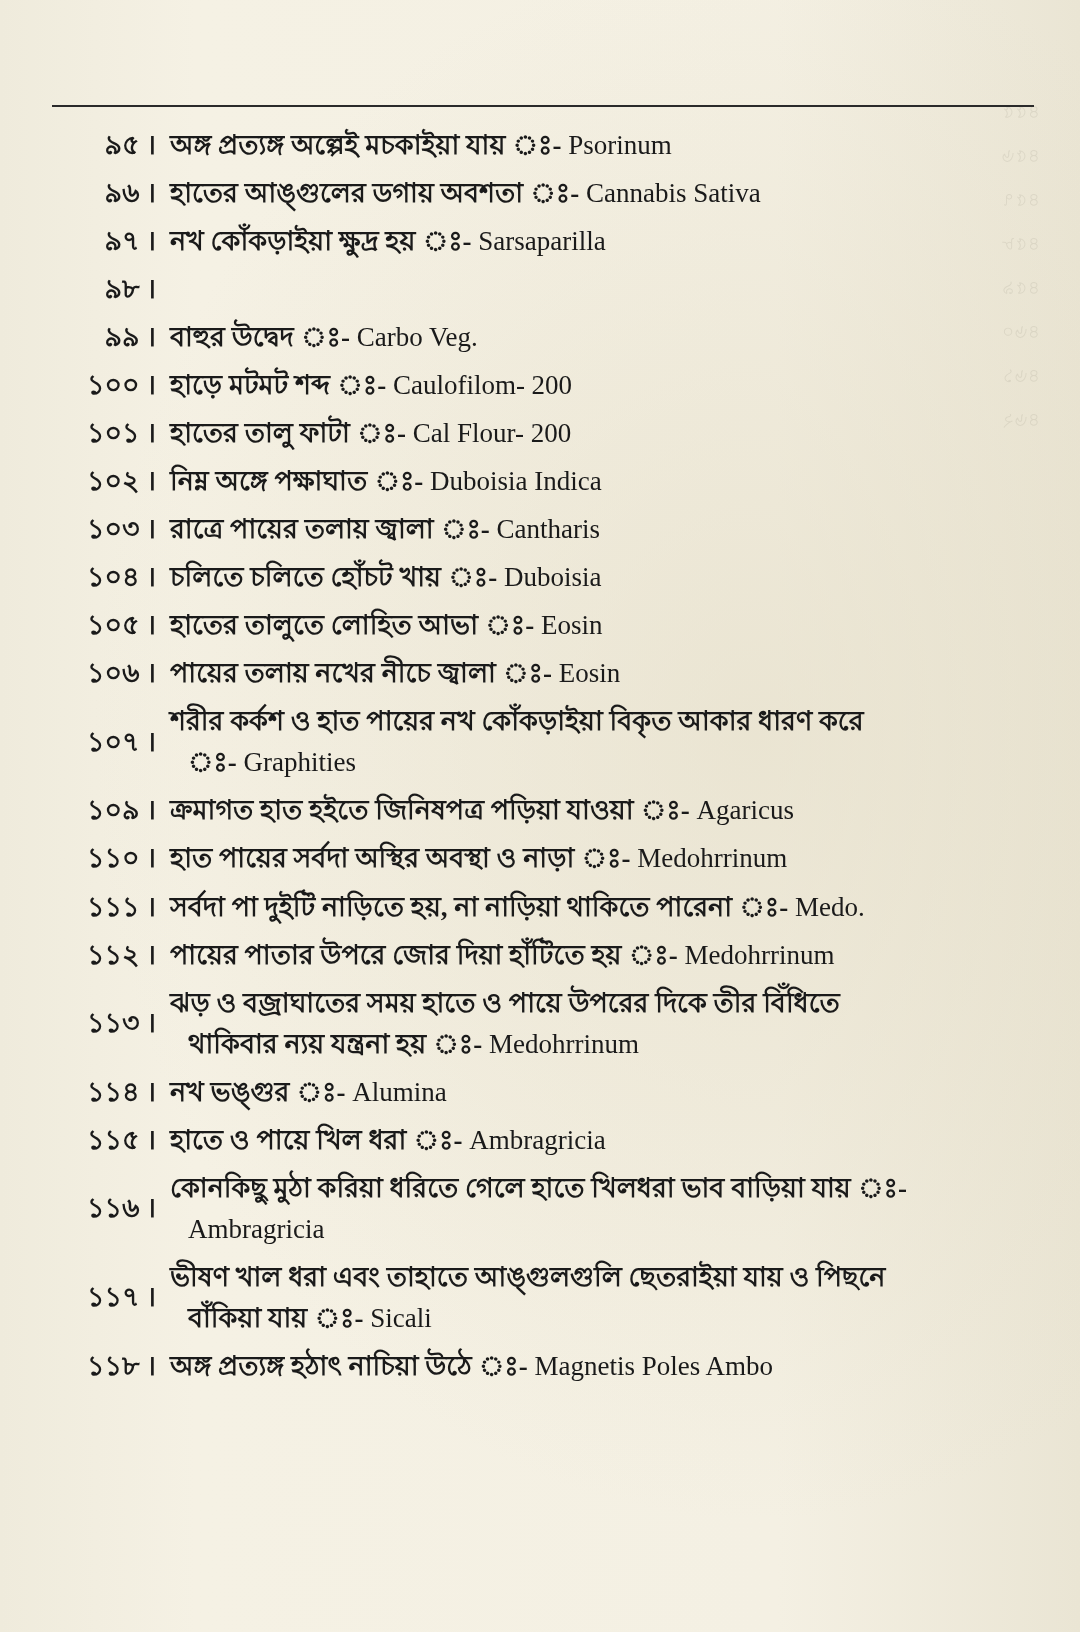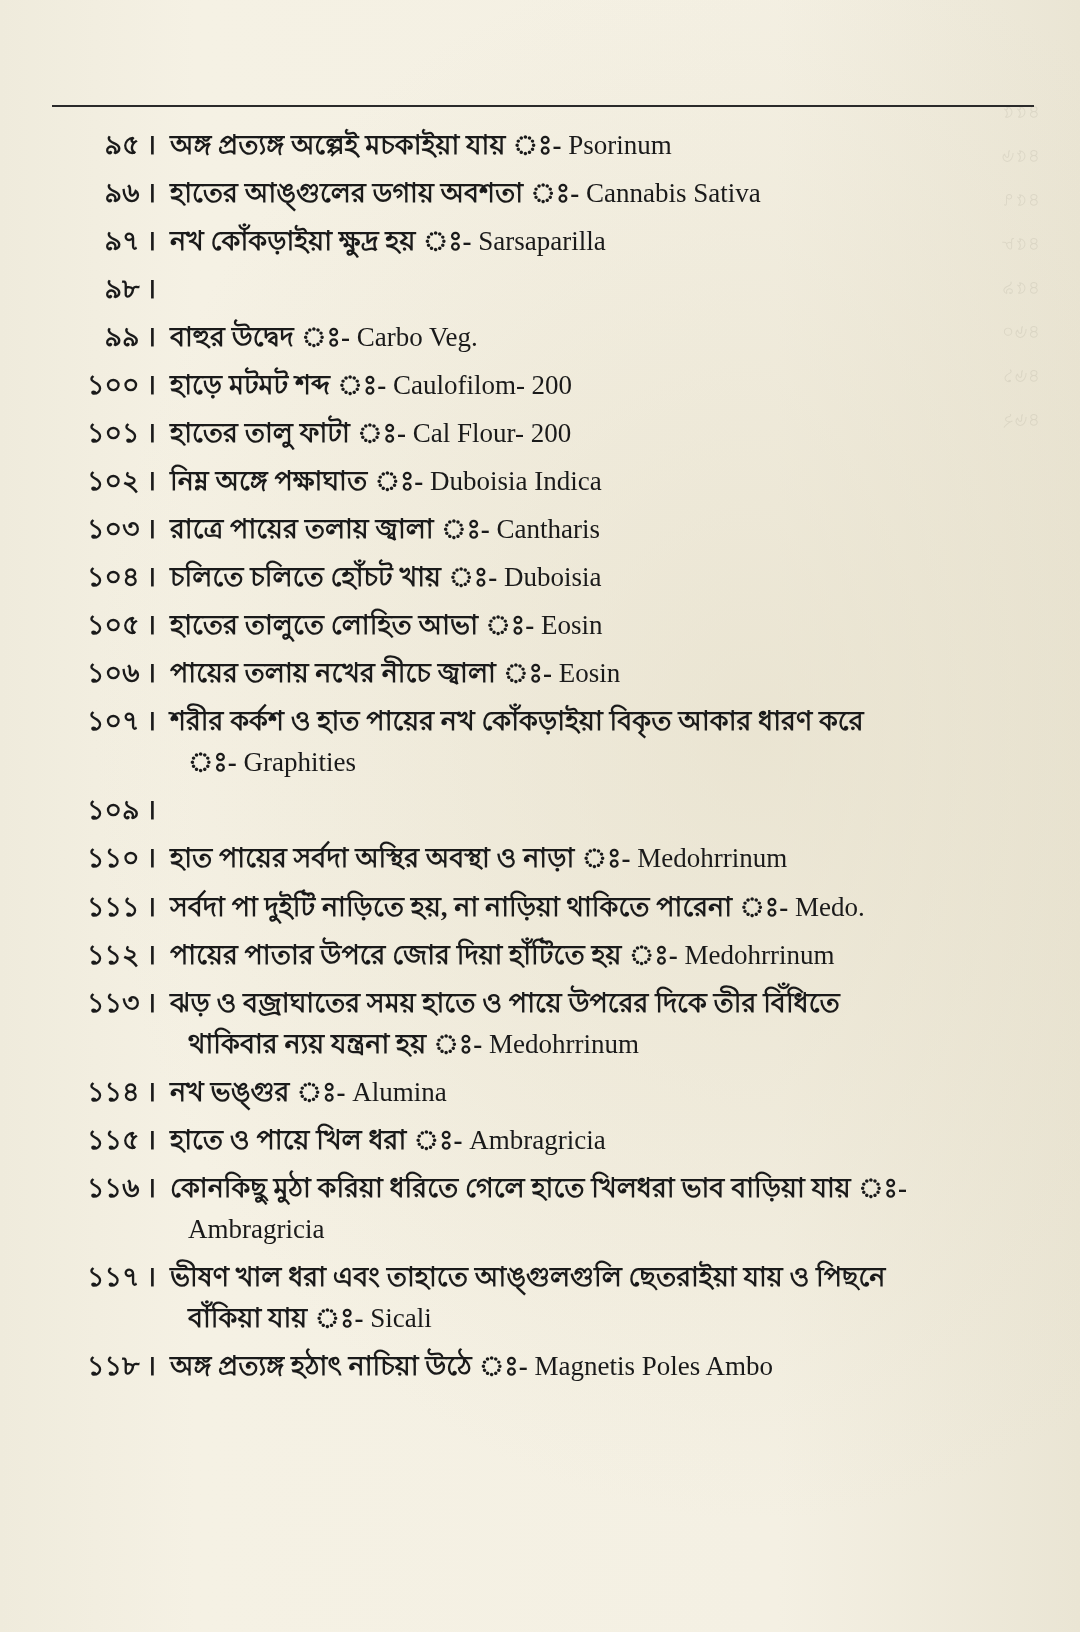--- a/index.html
+++ b/index.html
@@ -71,21 +71,21 @@
     border-top: 2px solid #2a2a2a;
   }
   .list {
     position: absolute;
     top: 125px;
     left: 68px;
     right: 50px;
   }
   .entry {
     display: flex;
-    align-items: flex-start;
+    align-items: center;
     margin-bottom: 7px;
   }
   .num {
     flex: 0 0 88px;
     text-align: right;
     font-size: 27px;
     font-weight: 700;
     padding-right: 14px;
     line-height: 1.52;
     white-space: nowrap;
@@ -171,20 +171,21 @@
       <div class="entry">
         <div class="num">১০৬ ।</div>
         <div class="text"><span>পায়ের তলায় নখের নীচে জ্বালা ঃ- </span><span class="rem">Eosin</span></div>
       </div>
       <div class="entry">
         <div class="num">১০৭ ।</div>
         <div class="text just"><span>শরীর কর্কশ ও হাত পায়ের নখ কোঁকড়াইয়া বিকৃত আকার ধারণ করে</span><span class="cont"><span>ঃ- </span><span class="rem">Graphities</span></span></div>
       </div>
       <div class="entry">
         <div class="num">১০৯ ।</div>
+        <div class="text"><span>ক্রমাগত হাত হইতে জিনিষপত্র পড়িয়া যাওয়া ঃ- </span><span class="rem">Agaricus</span></div>
       </div>
       <div class="entry">
         <div class="num">১১০ ।</div>
         <div class="text"><span>হাত পায়ের সর্বদা অস্থির অবস্থা ও নাড়া ঃ- </span><span class="rem">Medohrrinum</span></div>
       </div>
       <div class="entry">
         <div class="num">১১১ ।</div>
         <div class="text"><span>সর্বদা পা দুইটি নাড়িতে হয়, না নাড়িয়া থাকিতে পারেনা ঃ- </span><span class="rem">Medo.</span></div>
       </div>
       <div class="entry">

